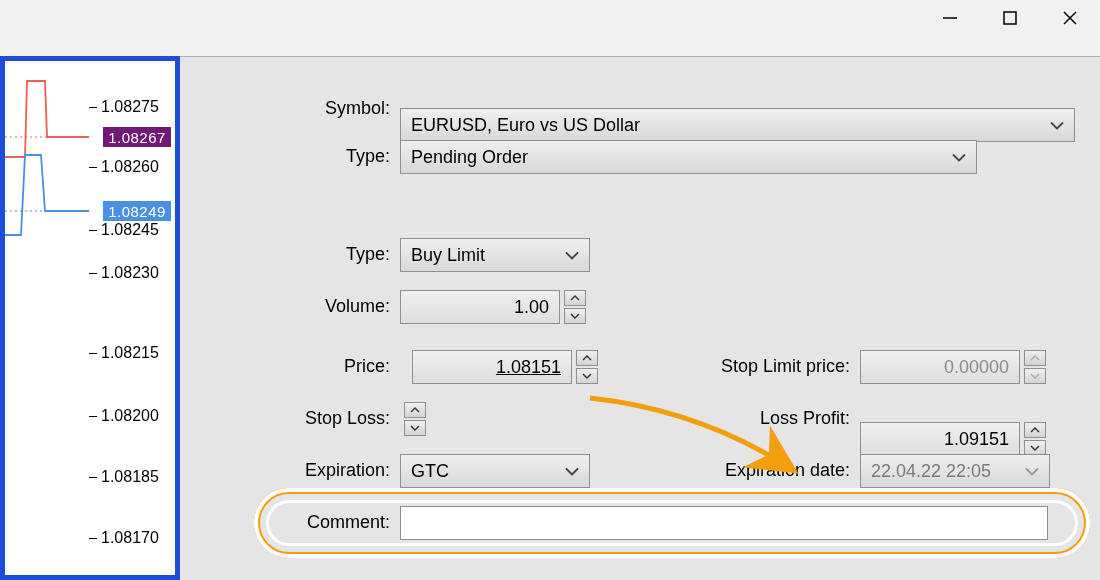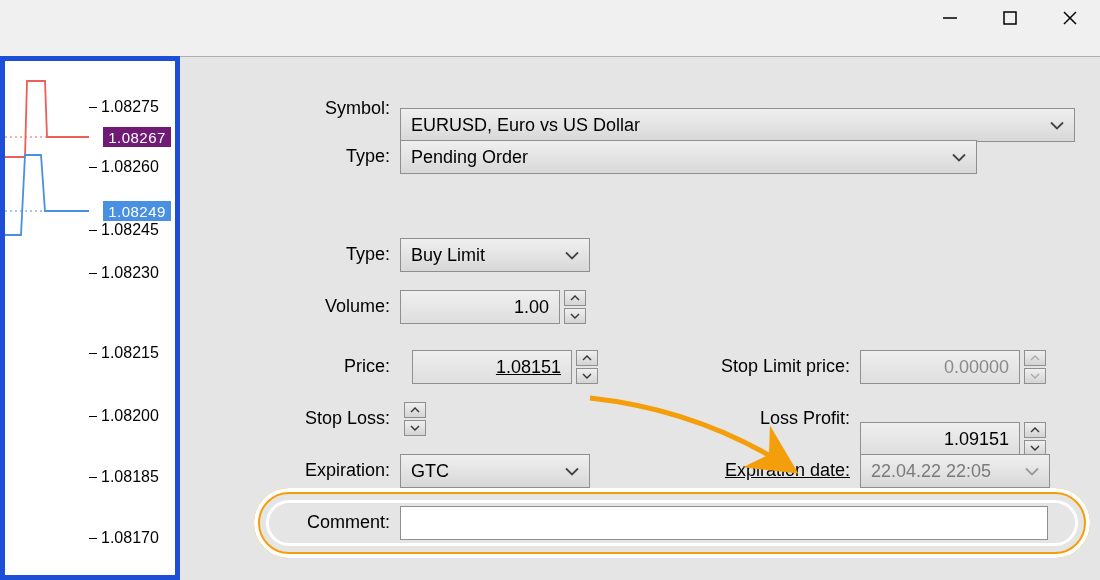--- a/index.html
+++ b/index.html
@@ -234,21 +234,21 @@
   </div>
 
   <div class="row" style="left:0;top:374px;">
     <div class="label" style="position:absolute;left:0;top:6px;width:190px;">Expiration:</div>
     <div class="select" style="position:absolute;left:200px;top:0;width:190px;">
       <span>GTC</span>
       <span class="caret"><svg width="14" height="9" viewBox="0 0 14 9">
             <path d="M1 1 L7 7 L13 1" fill="none" stroke="#444" stroke-width="1.8"></path>
           </svg></span>
     </div>
-    <div class="label" style="position:absolute;left:420px;top:6px;width:230px;text-decoration:underline;">Expiration date:</div>
+    <div class="label" style="position:absolute;left:420px;top:6px;width:230px;">Expiration date:</div>
     <div class="select disabled" style="position:absolute;left:660px;top:0;width:190px;">
       <span>22.04.22 22:05</span>
       <span class="caret"><svg width="14" height="9" viewBox="0 0 14 9">
             <path d="M1 1 L7 7 L13 1" fill="none" stroke="#999" stroke-width="1.8"></path>
           </svg></span>
     </div>
   </div>
 
   <div class="row" style="left:0;top:426px;">
     <div class="label" style="position:absolute;left:0;top:6px;width:190px;">Comment:</div>

